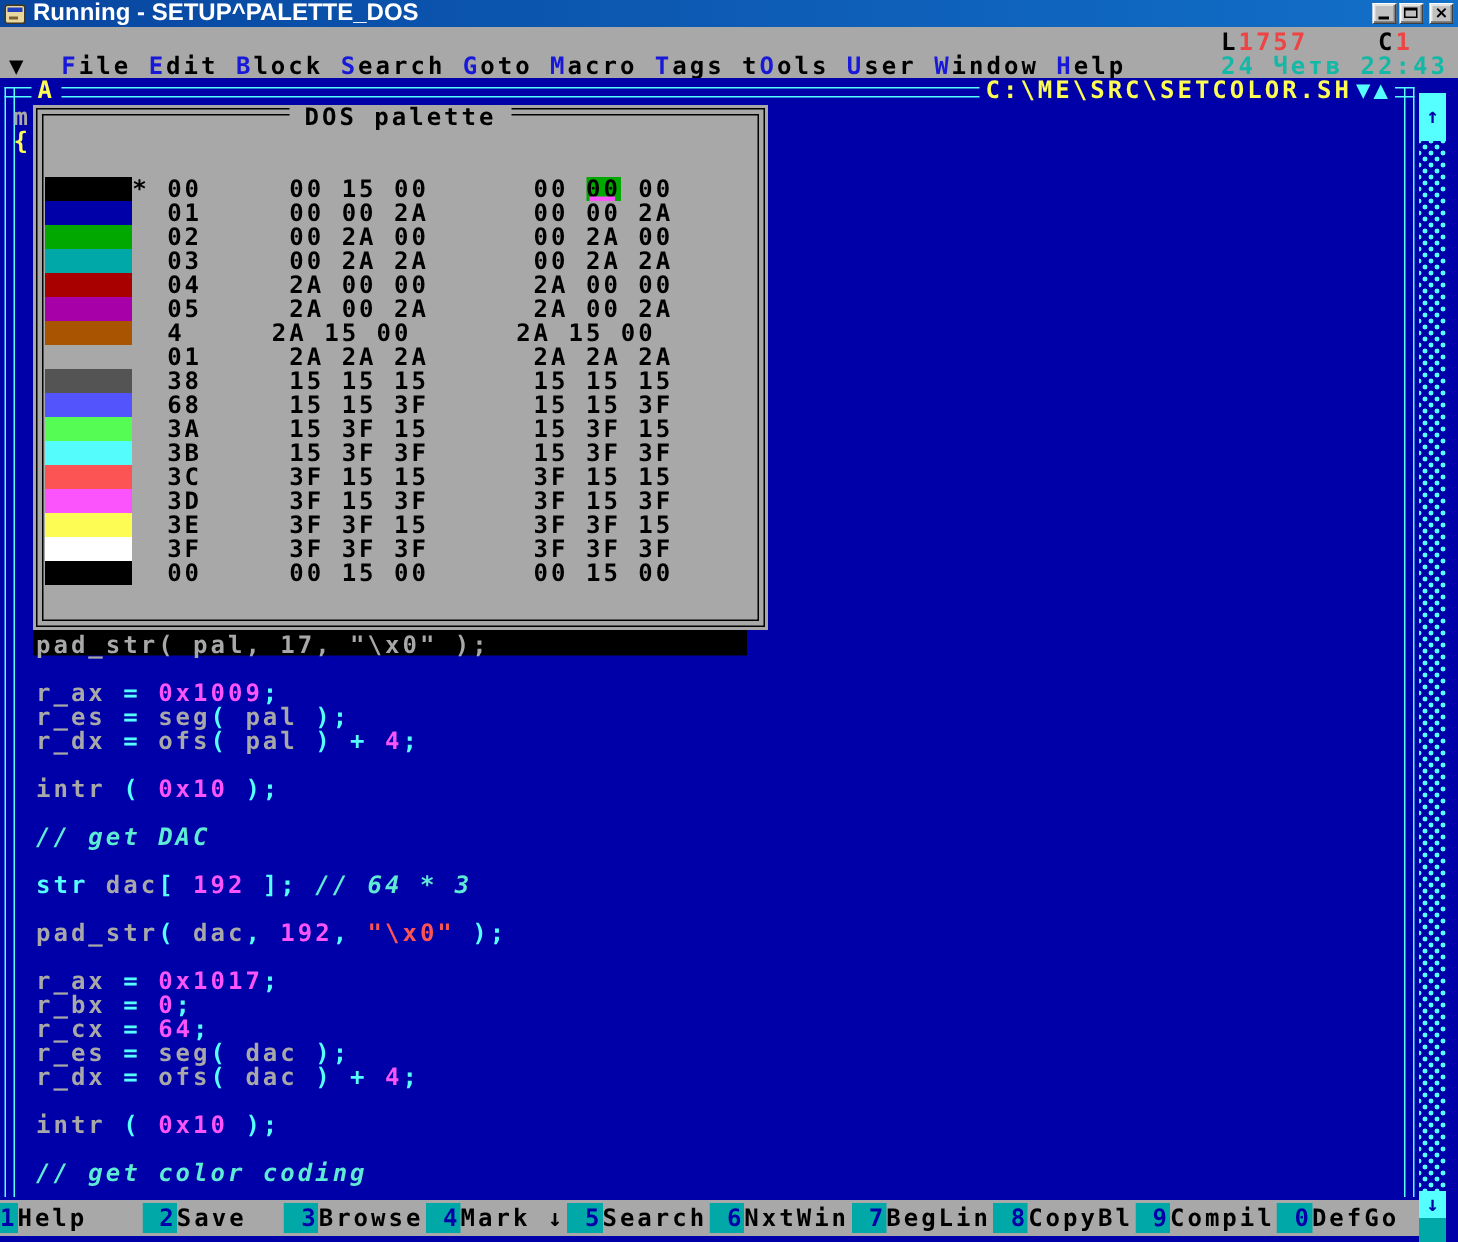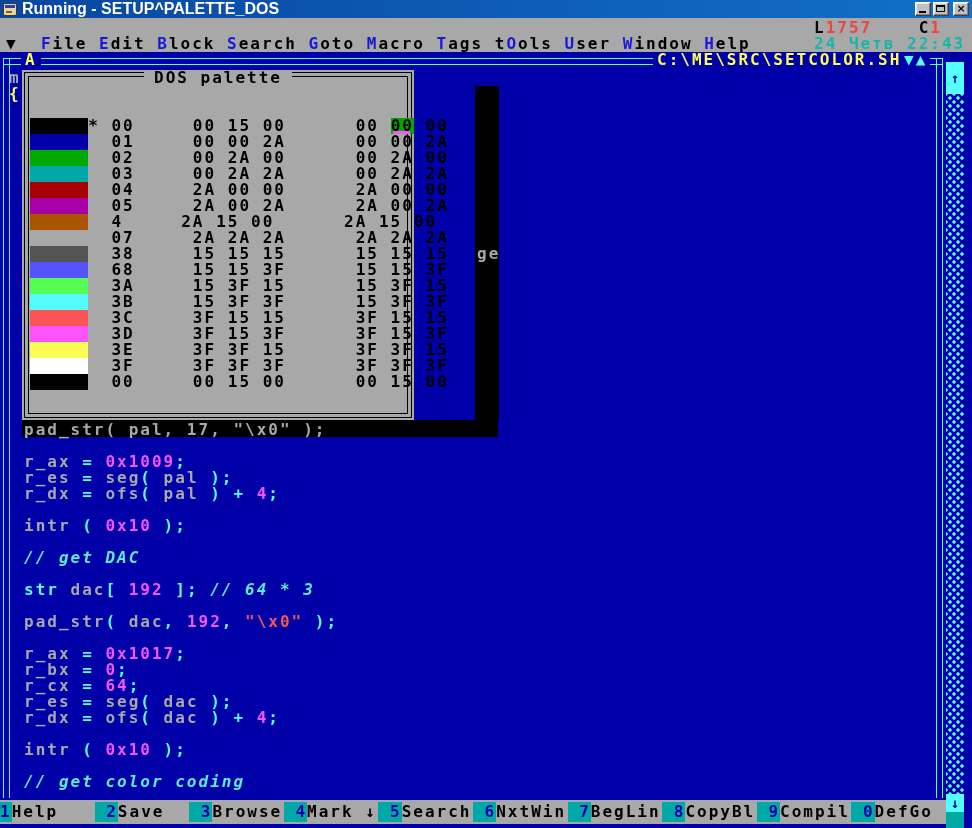--- a/index.html
+++ b/index.html
@@ -59,21 +59,21 @@
   .shadow { background:#000; z-index:1; }
   #shadow-r { left:475px; top:34px; width:24px; height:334px; }
   #shadow-b { left:22px;  top:368px; width:476px; height:17px; }
   #frag-ge  { left:477px; top:194px; z-index:2; }
   
   #code { position:absolute; left:24px; top:370px; z-index:2; }
   .cl { height:16px; }
   .i { color:#A8A8A8; } .o { color:#55FFFF; } .n { color:#FC54FC; }
   .s { color:#FC5454; } .c { color:#5eead4;font-style:italic; } .m { color:#A8A8A8; }
   
-  #dlg { position:absolute; left:22px; top:18px; width:392px; height:350px;
+  #dlg { position:absolute; left:22px; top:18px; width:490px; height:350px;
          background:#A8A8A8; z-index:3; }
   #dlg::before { content:""; position:absolute; inset:2px; border:1px solid #000; }
   #dlg::after  { content:""; position:absolute; inset:6px; border:1px solid #000; }
   #dlg-title { position:absolute; top:0; left:50%; transform:translateX(-50%);
                background:#A8A8A8; color:#000; padding:0 10px; z-index:1; }
   #dlg-header { left:8px; top:16px; color:#000; z-index:1; }
   #dlg-footer { left:8px; top:320px; color:#000; z-index:1; }
   .drow { position:absolute; left:8px; height:16px; z-index:1; }
   .drow-text { position:absolute; left:0; top:0; color:#000; }
   .swatch { position:absolute; left:0; top:0; width:58px; height:16px; }
@@ -156,21 +156,21 @@
         </div>
         <div class="drow" style="top: 128px;">
           <span class="dos drow-text">       05     2A 00 2A      2A 00 2A</span>
           <div class="swatch" style="background: rgb(168, 0, 168);"></div>
         </div>
         <div class="drow" style="top: 144px;">
           <span class="dos drow-text">       4     2A 15 00      2A 15 00</span>
           <div class="swatch" style="background: rgb(168, 84, 0);"></div>
         </div>
         <div class="drow" style="top: 160px;">
-          <span class="dos drow-text">       07     2A 2A 2A      2A 2A 2A</span>
+          <span class="dos drow-text">       01     2A 2A 2A      2A 2A 2A</span>
           <div class="swatch" style="background: rgb(168, 168, 168);"></div>
         </div>
         <div class="drow" style="top: 176px;">
           <span class="dos drow-text">       38     15 15 15      15 15 15</span>
           <div class="swatch" style="background: rgb(84, 84, 84);"></div>
         </div>
         <div class="drow" style="top: 192px;">
           <span class="dos drow-text">       68     15 15 3F      15 15 3F</span>
           <div class="swatch" style="background: rgb(84, 84, 252);"></div>
         </div>

